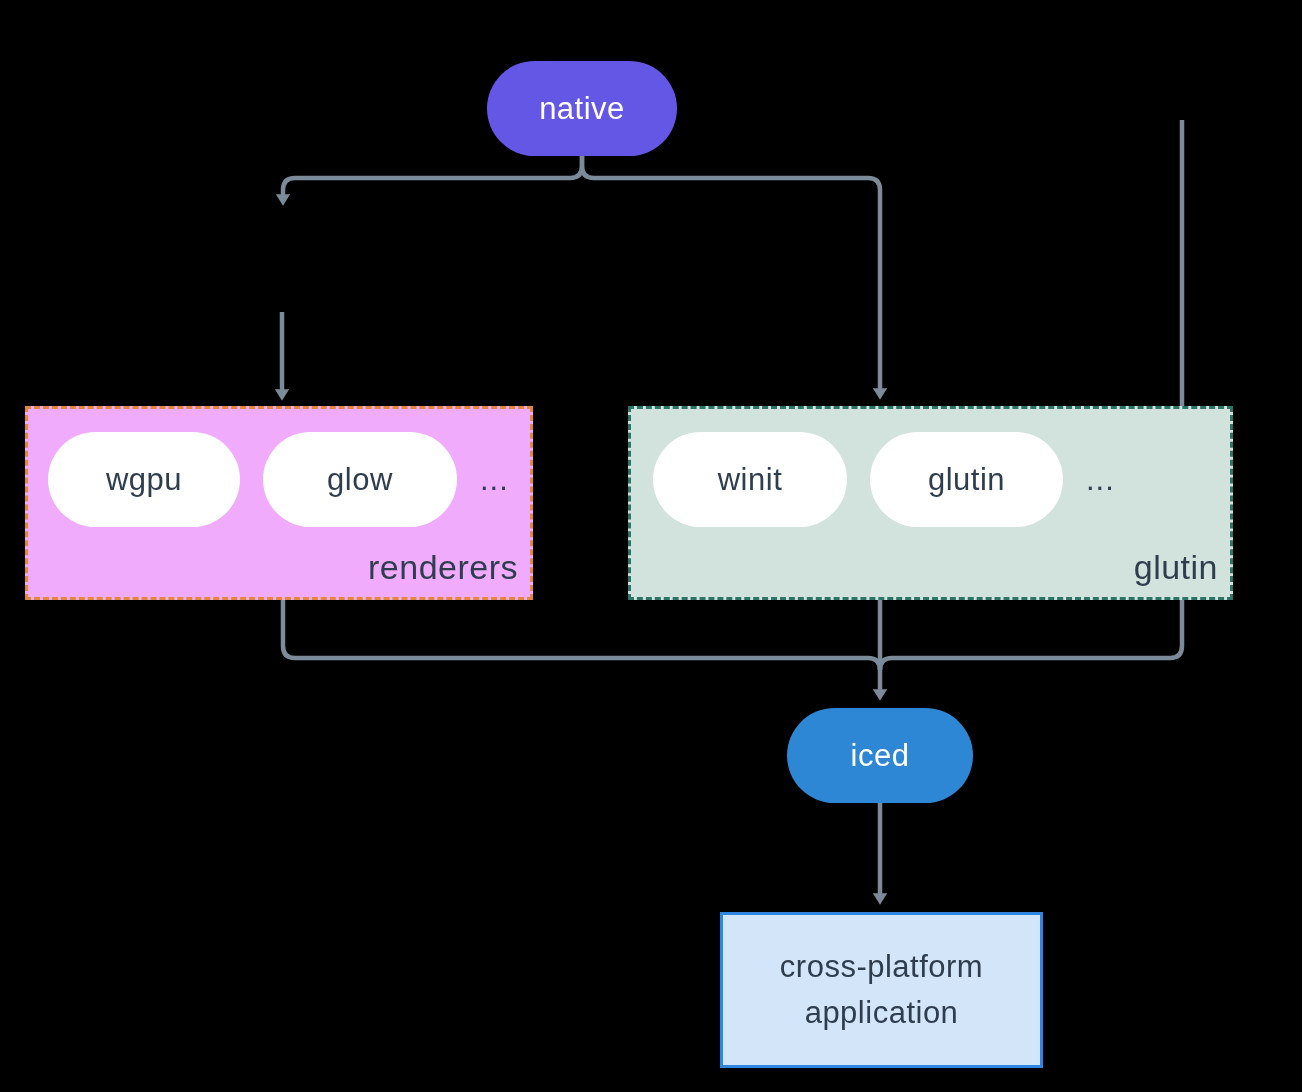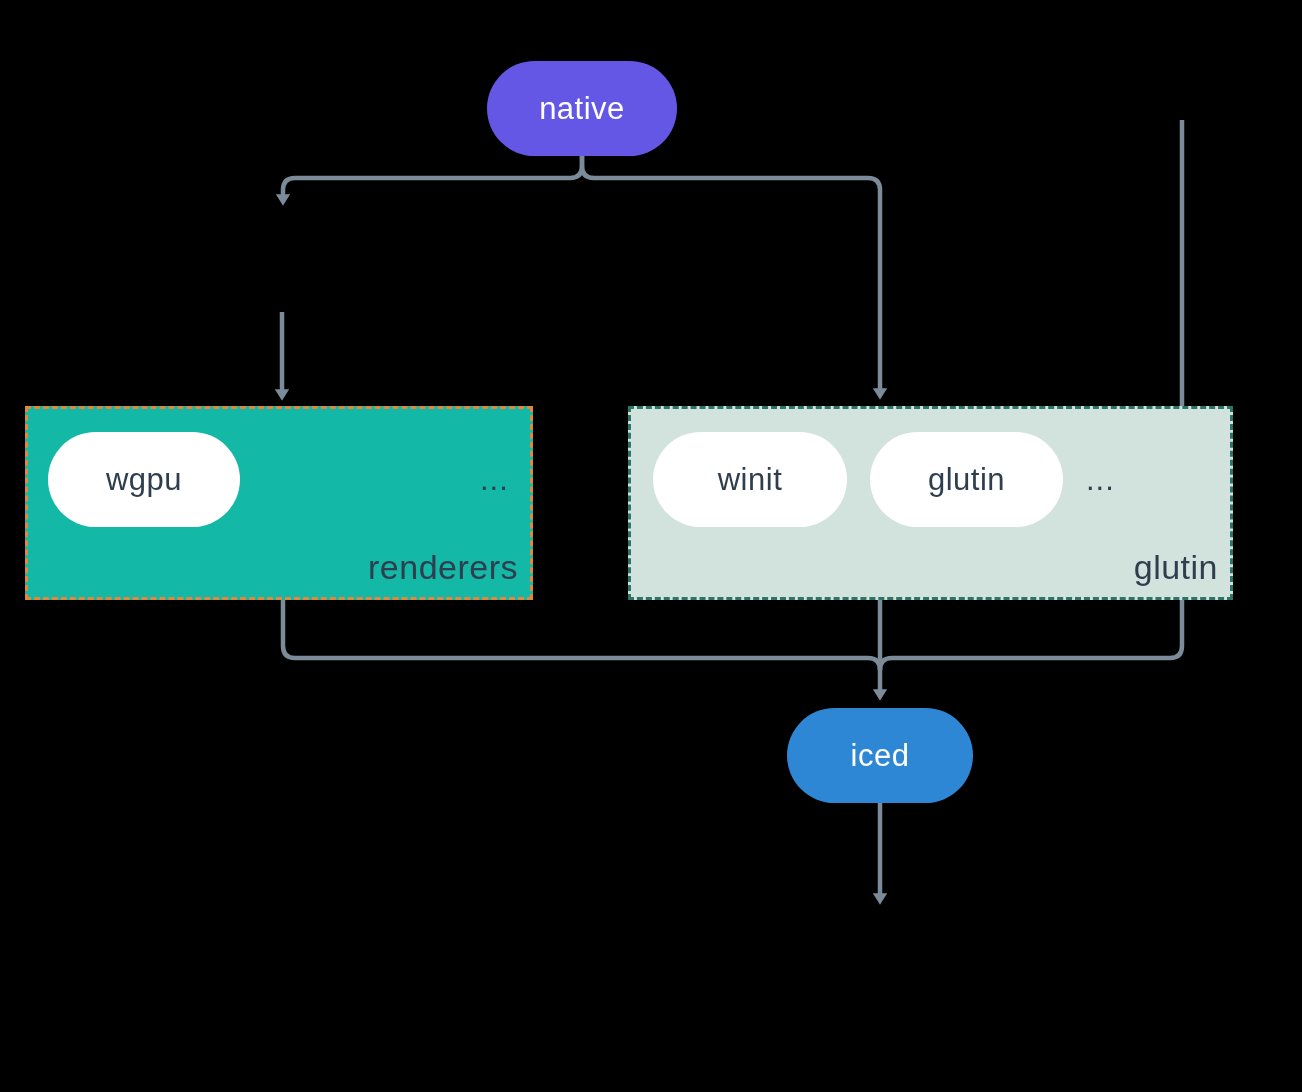--- a/index.html
+++ b/index.html
@@ -15,21 +15,21 @@
   }
   .pill.purple{background:#6457E6;}
   .pill.orange{background:#E5873B;}
   .pill.blue{background:#2E87D5;}
   .pill.white{background:#FFFFFF;color:#2F3E4E;}
   .native{left:487px;top:25px;width:190px;height:95px;margin-top:36px;}
   .web{left:1087px;top:25px;width:190px;height:95px;}
   .graphics{left:186px;top:215px;width:192px;height:97px;}
   .iced{left:787px;top:708px;width:186px;height:95px;}
   .group{position:absolute;width:508px;height:194px;box-sizing:border-box;}
-  .group.renderers{left:25px;top:406px;background:#14b8a6;border:3px dashed #E5873B;}
+  .group.renderers{left:25px;top:406px;background:#f0abfc;border:3px dashed #E5873B;}
   .group.shells{left:628px;top:406px;width:605px;background:#D2E2DC;border:3px dashed #2E7568;}
   .group .pill{top:23px;height:95px;}
   .renderers .p1{left:20px;width:192px;}
   .renderers .p2{left:235px;width:194px;}
   .shells .p1{left:22px;width:194px;}
   .shells .p2{left:239px;width:193px;}
   .ellipsis{
     position:absolute;top:23px;height:95px;display:flex;align-items:center;
     font-size:31px;color:#2F3E4E;letter-spacing:1px;
   }
@@ -64,27 +64,30 @@
     <path class="wire" marker-end="url(#arrow)" d="M 880 600 L 880 695"></path>
     <path class="wire" marker-end="url(#arrow)" d="M 880 803 L 880 899"></path>
   </svg>
 
   <div class="pill purple native">native</div>
 
 
 
   <div class="group renderers">
     <div class="pill white p1">wgpu</div>
+    <div class="pill white p2">glow</div>
     <div class="ellipsis">...</div>
     <div class="group-label">renderers</div>
   </div>
 
   <div class="group shells">
     <div class="pill white p1">winit</div>
     <div class="pill white p2">glutin</div>
     <div class="ellipsis">...</div>
     <div class="group-label">glutin</div>
   </div>
 
   <div class="pill blue iced">iced</div>
 
+  <div class="appbox">cross-platform
+application</div>
 
 </div>
 
 </body></html>

